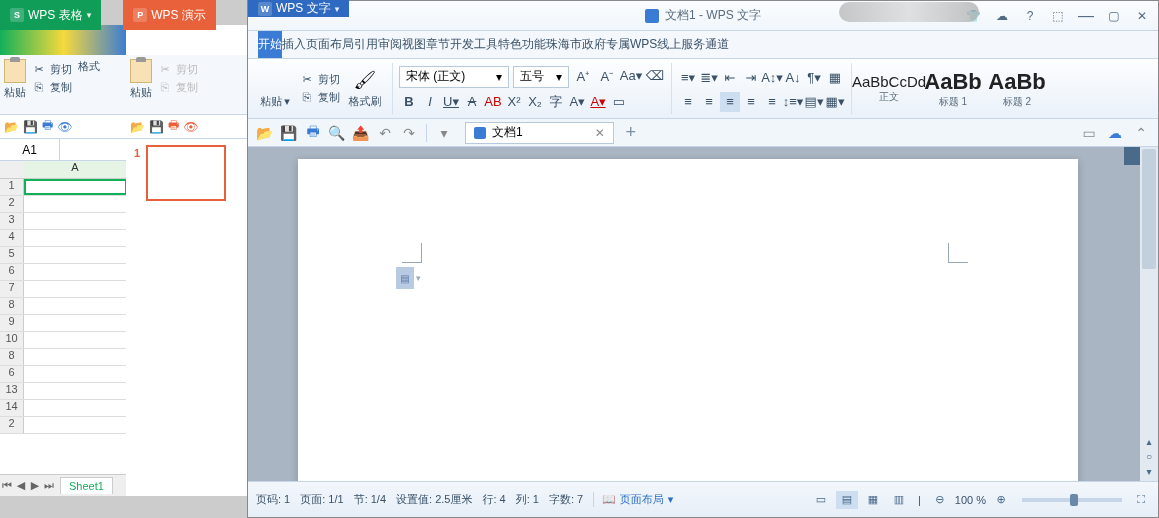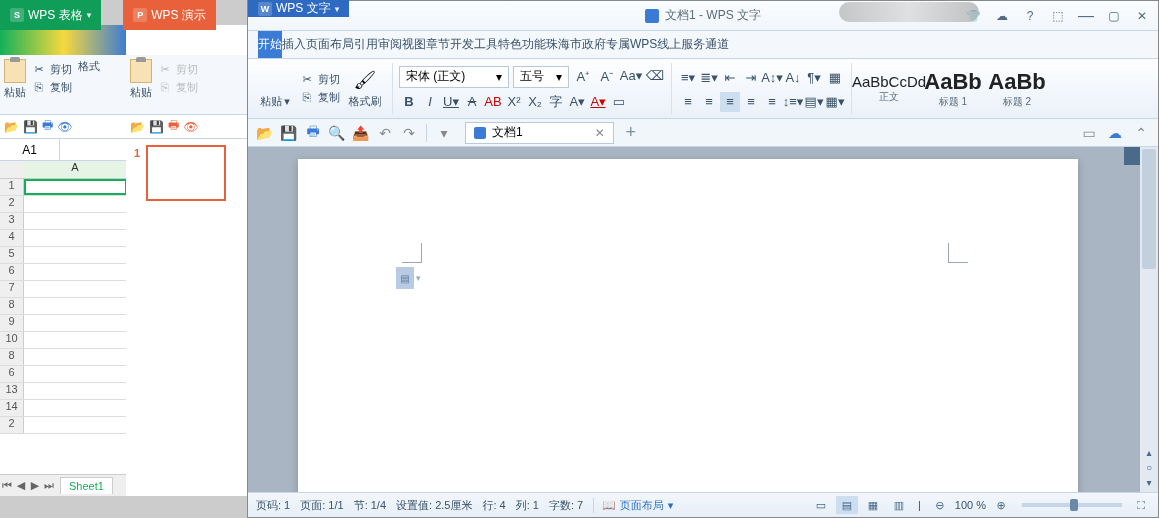--- a/index.html
+++ b/index.html
@@ -64,21 +64,21 @@
 .corner { position: absolute; width: 20px; height: 20px; border-color: #9aa8b6; border-style: solid; }
 .corner.tl { top: 84px; left: 104px; border-width: 0 1px 1px 0; }
 .corner.tr { top: 84px; right: 110px; border-width: 0 0 1px 1px; }
 .toc-icon { position: absolute; top: 108px; left: 98px; width: 18px; height: 22px; background: #b8cbe2; display: flex; align-items: center; justify-content: center; color: #5a7aa3; font-size: 10px; }
 .toc-caret { position: absolute; top: 114px; left: 118px; color: #9aa8b6; font-size: 9px; }
 .right-scroll { width: 18px; background: #e2e9f1; margin-left: auto; display: flex; flex-direction: column; position: relative; }
 .right-scroll .thumb { position: absolute; top: 2px; left: 2px; right: 2px; height: 120px; background: #c2cfdd; border-radius: 2px; }
 .right-scroll .dn-arrows { position: absolute; bottom: 4px; left: 0; right: 0; display: flex; flex-direction: column; align-items: center; gap: 4px; color: #4a6a8a; font-size: 10px; }
 .side-tab { position: absolute; right: 18px; top: 0; width: 16px; height: 18px; background: #4a6a8a; }
 
-.statusbar { height: 25px; background: linear-gradient(#f3f7fc,#e6eef7); border-top: 1px solid #c7d5e8; display: flex; align-items: center; padding: 0 8px; gap: 10px; font-size: 11px; color: #3a5168; }
+.statusbar { height: 36px; background: linear-gradient(#f3f7fc,#e6eef7); border-top: 1px solid #c7d5e8; display: flex; align-items: center; padding: 0 8px; gap: 10px; font-size: 11px; color: #3a5168; }
 .status-item { white-space: nowrap; }
 .status-spell { border-left: 1px solid #c7d5e8; padding-left: 8px; color: #2b6fc1; cursor: pointer; display: flex; align-items: center; gap: 4px; }
 .status-right { margin-left: auto; display: flex; align-items: center; gap: 4px; }
 .view-btn { width: 22px; height: 18px; display: flex; align-items: center; justify-content: center; color: #4a6a8a; cursor: pointer; }
 .view-btn.active { background: #cddef0; }
 .zoom-track { width: 100px; height: 4px; background: #c7d5e8; position: relative; margin: 0 6px; }
 .zoom-handle { position: absolute; top: -4px; left: 48px; width: 8px; height: 12px; background: #6a88a8; border-radius: 2px; }
 .fullscreen-btn { width: 18px; height: 18px; display: flex; align-items: center; justify-content: center; color: #4a6a8a; cursor: pointer; }
 
 

